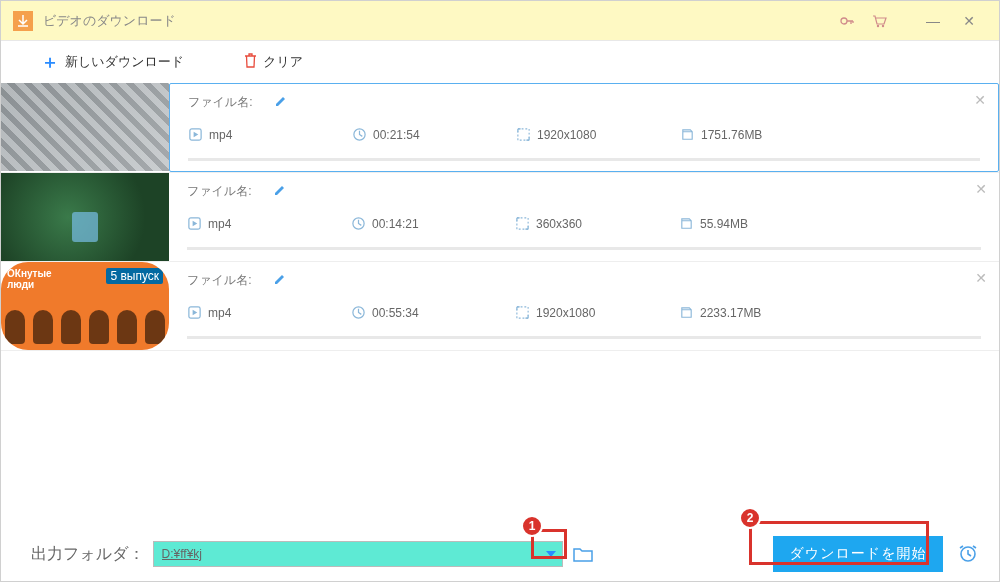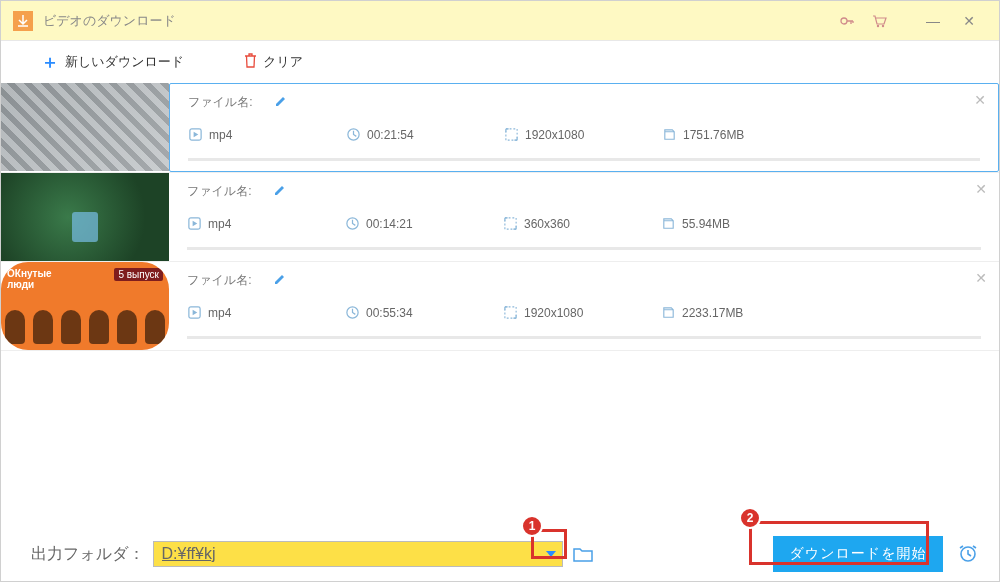--- a/index.html
+++ b/index.html
@@ -20,31 +20,31 @@
 .items { }
 .item { display: flex; border-bottom: 1px solid #eee; position: relative; }
 .item.selected .content { border: 1px solid #5ab0f0; border-radius: 2px; }
 .item.selected { background: #fff; }
 .thumb { width: 168px; height: 88px; background: #ccc; flex-shrink: 0; display:flex; align-items:center; justify-content:center; position:relative; overflow:hidden; }
 .content { flex: 1; padding: 10px 18px 10px 18px; position: relative; }
 .fileline { display: flex; align-items: center; gap: 14px; margin-bottom: 10px; color: #555; }
 .fileline .label { color: #777; }
 .fileline .name { }
 .fileline .edit-icon { color: #4aa0e8; margin-left: 8px; cursor: pointer; }
-.meta { display: flex; align-items: flex-start; gap: 8px; margin-top: 16px; }
+.meta { display: flex; align-items: flex-start; gap: 14px; margin-top: 16px; }
 .meta .col { display: flex; align-items: center; gap: 6px; width: 150px; color: #777; }
 .meta .col svg { width: 15px; height: 15px; }
 .meta .col .v { color: #666; }
 .progress { height: 3px; background: #e8e8e8; margin-top: 16px; }
 .close-item { position: absolute; top: 8px; right: 12px; color: #bbb; cursor: pointer; font-size: 14px; }
 
 .bottombar { position: absolute; left: 0; right: 0; bottom: 0; height: 54px; display: flex; align-items: center; padding: 0 20px 0 30px; }
 .outlabel { color: #666; margin-right: 8px; font-size: 16px; }
 .outfield-wrap { position: relative; display: flex; align-items: center; }
-.outfield { width: 410px; height: 26px; border: 1px solid #bbb; padding: 2px 22px 2px 8px; font-size: 16px; color: #666; background: #fde047; text-decoration: underline; }
+.outfield { width: 410px; height: 26px; border: 1px solid #bbb; padding: 2px 22px 2px 8px; font-size: 12px; color: #666; background: #5eead4; text-decoration: underline; }
 .drop-btn { position: absolute; right: 2px; top: 50%; transform: translateY(-50%); width: 20px; height: 20px; display: flex; align-items: center; justify-content: center; cursor: pointer; }
 .drop-btn svg { width: 10px; height: 6px; }
 .folder-btn { margin-left: 10px; cursor: pointer; color: #4aa0e8; display:flex; align-items:center; }
 .spacer { flex: 1; }
 .start-btn { width: 170px; height: 36px; background: #1ea7f0; color: #fff; display: flex; align-items: center; justify-content: center; font-size: 14px; letter-spacing: 1px; cursor: pointer; }
 .clock-btn { margin-left: 14px; color: #4aa0e8; cursor: pointer; }
 
 .callout { position: absolute; width: 22px; height: 22px; background: #d9332c; border: 2px solid #fff; border-radius: 50%; color: #fff; display: flex; align-items: center; justify-content: center; font-size: 12px; font-weight: bold; z-index: 10; }
 .hl-box { position: absolute; border: 3px solid #d9332c; z-index: 9; pointer-events: none; }
 
@@ -52,21 +52,21 @@
 .thumb1 { background: linear-gradient(135deg,#9aa0a4 0%,#b8bdc0 100%); }
 .thumb1::before { content: ""; position: absolute; inset: 0; background:
   repeating-linear-gradient(45deg, rgba(255,255,255,.25) 0 6px, rgba(0,0,0,.1) 6px 12px);
 }
 .thumb2 { background: radial-gradient(circle at 40% 50%, #3a7a4a 0%, #1d4326 70%); }
 .thumb2::after { content: ""; position: absolute; left: 42%; top: 44%; width: 26px; height: 30px; background: rgba(120,190,230,.7); border-radius: 3px; }
 .thumb3 { background: #f07a2b; border-radius: 27px; }
 .thumb3 .ppl { position: absolute; bottom: 6px; left: 0; right: 0; display:flex; justify-content:space-around; }
 .thumb3 .ppl span { width: 20px; height: 34px; background: rgba(0,0,0,.55); border-radius: 10px 10px 4px 4px; }
 .thumb3 .t3a { position:absolute; top:6px; left:6px; color:#fff; font-weight:bold; font-size:10px; line-height:1.1; }
-.thumb3 .t3b { position:absolute; top:6px; right:6px; background:#7f1d1d; color:#fff; font-size:10px; padding:1px 4px; border-radius:2px; }
+.thumb3 .t3b { position:absolute; top:6px; right:6px; background:#0369a1; color:#fff; font-size:12px; padding:1px 4px; border-radius:2px; }
 </style>
 </head>
 <body>
 
 <div class="titlebar">
   <div class="logo">
     <svg viewBox="0 0 14 14">
         <path d="M7 1 L7 9 M3 6 L7 10 L11 6 M2 12 H12" stroke="#fff" stroke-width="1.5" fill="none"></path>
       </svg>
   </div>

